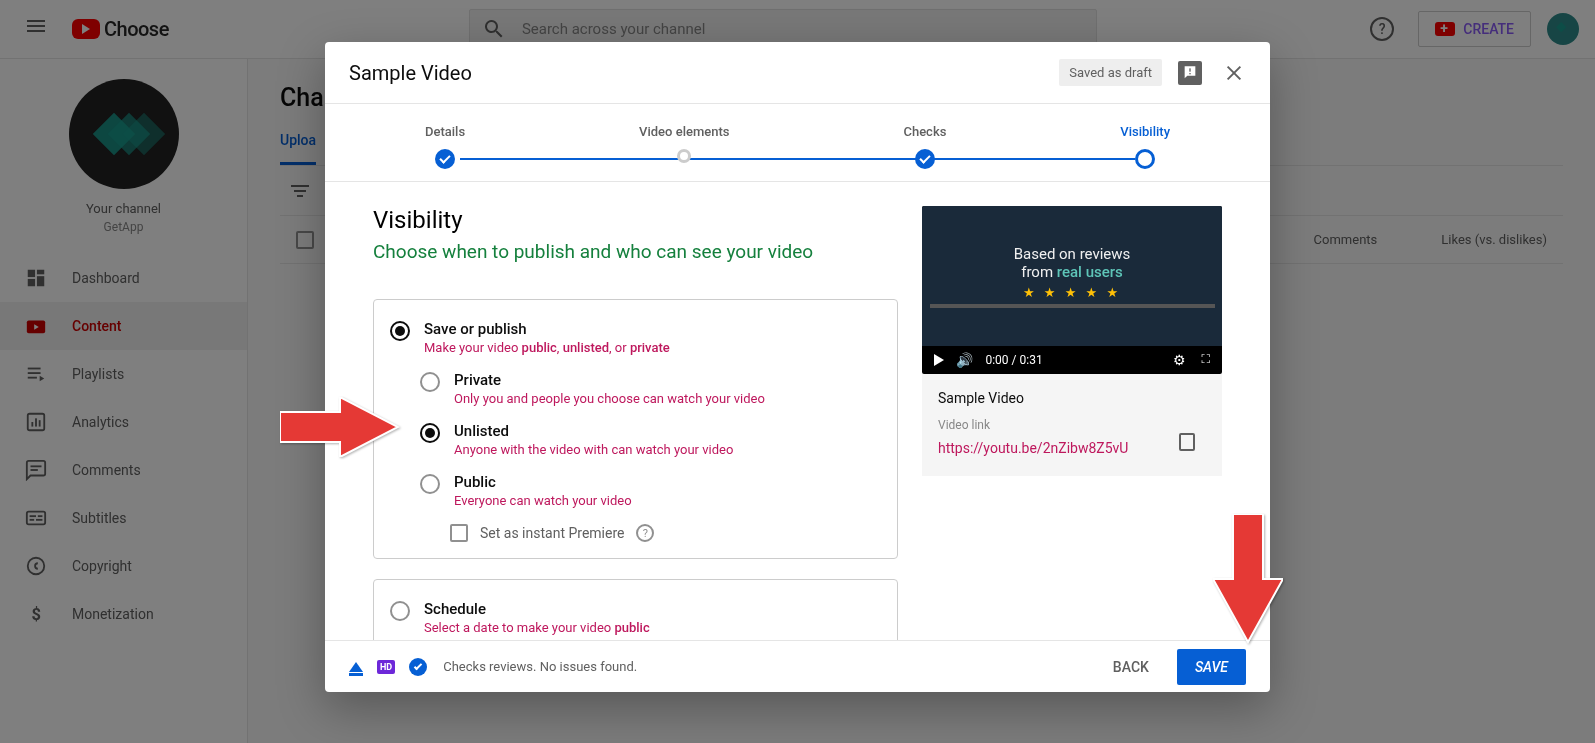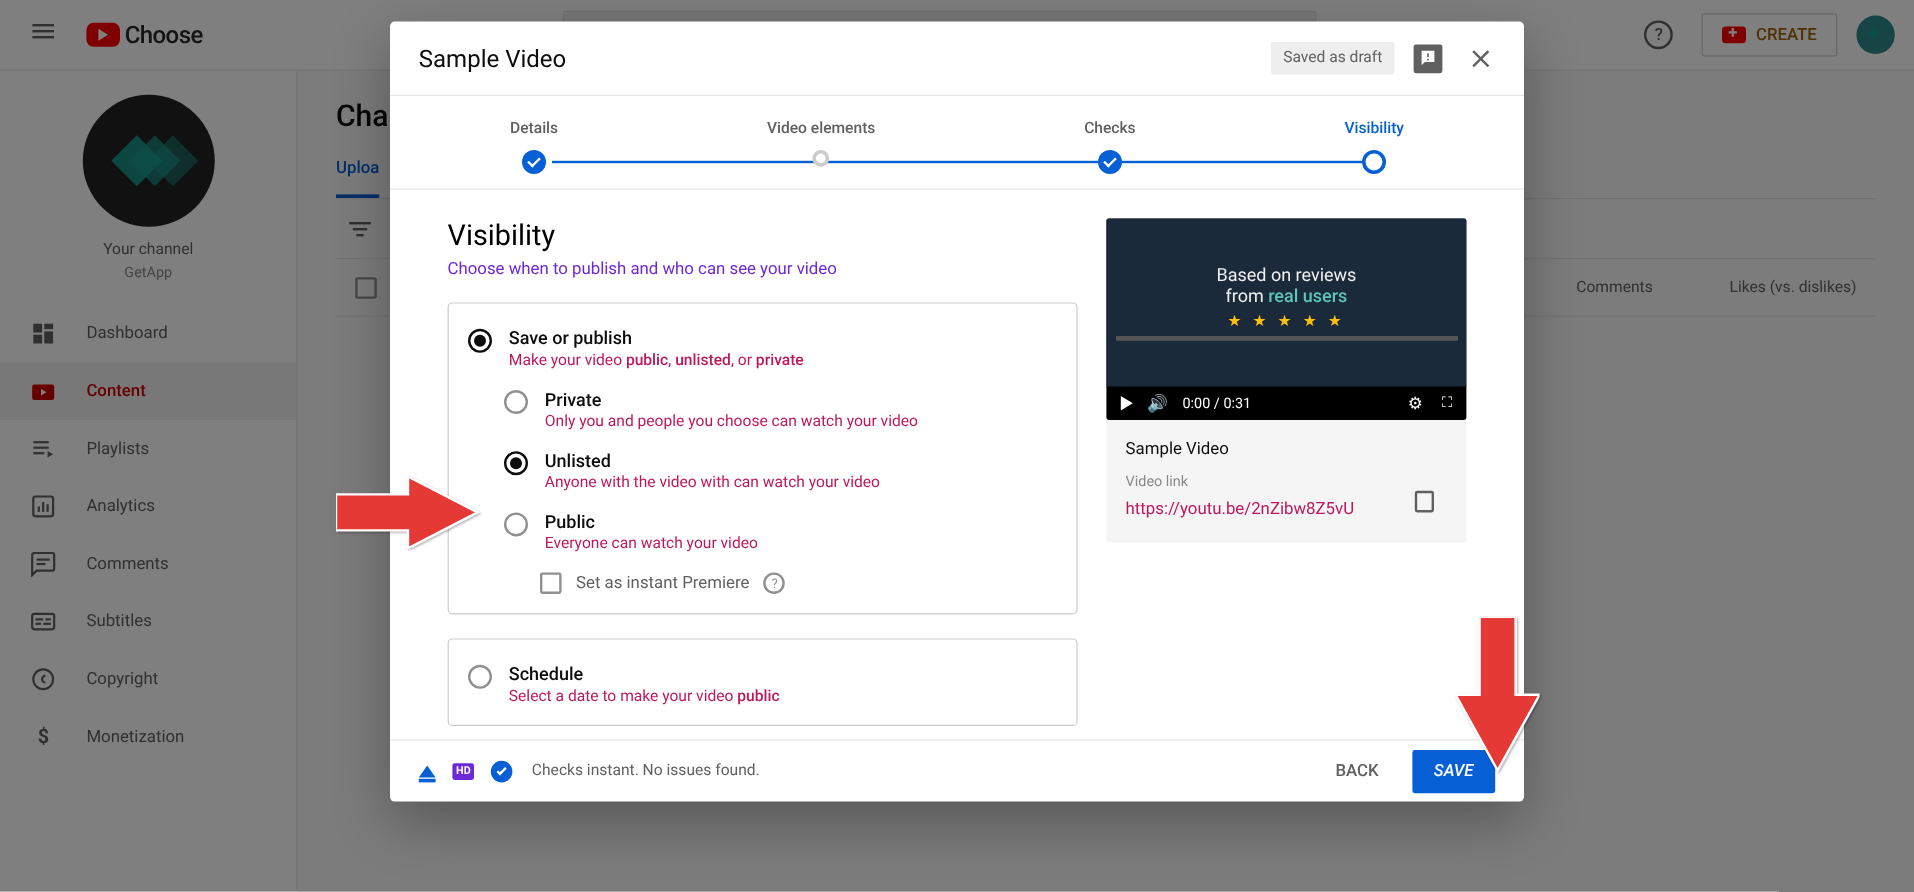--- a/index.html
+++ b/index.html
@@ -16,21 +16,21 @@
 .logo-text { font-size: 20px; font-weight: 500; color: #282828; letter-spacing: -0.5px; }
 .search-box { flex: 1; max-width: 628px; margin-left: 300px; height: 40px; background: #f1f1f1; border: 1px solid #e0e0e0; border-radius: 2px; display: flex; align-items: center; padding: 0 12px; }
 .search-icon-svg { fill: #606060; width: 24px; height: 24px; margin-right: 16px; }
 .search-placeholder { color: #888; font-size: 15px; }
 .header-right { margin-left: auto; display: flex; align-items: center; gap: 16px; }
 .help-btn { width: 40px; height: 40px; border-radius: 50%; display: flex; align-items: center; justify-content: center; }
 .help-circle { width: 24px; height: 24px; border: 2px solid #606060; border-radius: 50%; display: flex; align-items: center; justify-content: center; font-size: 14px; color: #606060; font-weight: 500; }
 .create-btn { height: 36px; padding: 0 16px; border: 1px solid #ccc; border-radius: 2px; display: flex; align-items: center; gap: 8px; background: #fff; }
 .create-icon { width: 20px; height: 14px; background: #f00; border-radius: 3px; position: relative; }
 .create-icon::after { content: '+'; color: #fff; font-size: 14px; position: absolute; top: -2px; left: 5px; font-weight: bold; }
-.create-text { color: #a16207; font-size: 14px; font-weight: 500; }
+.create-text { color: #8b5cf6; font-size: 14px; font-weight: 500; }
 .avatar-header { width: 32px; height: 32px; border-radius: 50%; background: #2e8b8b; display: flex; align-items: center; justify-content: center; }
 
 
 .sidebar { width: 248px; background: #fff; height: calc(100% - 59px); position: absolute; left: 0; top: 59px; border-right: 1px solid #e5e5e5; overflow-y: auto; }
 .channel-info { padding: 20px; text-align: center; }
 .channel-avatar { width: 110px; height: 110px; border-radius: 50%; background: #222; margin: 0 auto 12px; display: flex; align-items: center; justify-content: center; overflow: hidden; }
 .channel-avatar-inner { width: 60px; height: 60px; position: relative; }
 .diamond { width: 30px; height: 30px; background: #1a9b8e; transform: rotate(45deg); position: absolute; }
 .d1 { left: 5px; top: 15px; opacity: 0.9; }
 .d2 { left: 20px; top: 15px; opacity: 0.7; }
@@ -53,21 +53,21 @@
 .tab { padding: 0 0 14px; font-size: 14px; font-weight: 500; color: #606060; cursor: pointer; border-bottom: 3px solid transparent; }
 .tab.active { color: #065fd4; border-bottom-color: #065fd4; }
 .filter-row { height: 50px; display: flex; align-items: center; padding: 0 8px; border-bottom: 1px solid #e5e5e5; }
 .content-header { height: 48px; display: flex; align-items: center; padding: 0 16px; border-bottom: 1px solid #e5e5e5; gap: 24px; }
 .checkbox { width: 18px; height: 18px; border: 2px solid #909090; border-radius: 2px; }
 .col-header { font-size: 13px; color: #606060; }
 .col-views { margin-left: auto; margin-right: 40px; }
 .col-comments { margin-right: 40px; }
 
 
-.overlay { position: absolute; inset: 0; background: rgba(0,0,0,0.5); z-index: 100; display: flex; align-items: flex-start; justify-content: center; padding-top: 18px; }
+.overlay { position: absolute; inset: 0; background: rgba(0,0,0,0.5); z-index: 100; display: flex; align-items: flex-start; justify-content: center; padding-top: 42px; }
 .modal { width: 945px; background: #fff; border-radius: 4px; box-shadow: 0 16px 48px rgba(0,0,0,0.3); display: flex; flex-direction: column; height: 650px; }
 .modal-header { height: 62px; padding: 0 24px; display: flex; align-items: center; border-bottom: 1px solid #e5e5e5; }
 .modal-title { font-size: 20px; font-weight: 400; color: #0d0d0d; flex: 1; }
 .draft-badge { background: #eee; color: #606060; font-size: 13px; padding: 6px 10px; border-radius: 2px; margin-right: 16px; }
 .feedback-btn { width: 24px; height: 24px; background: #606060; border-radius: 2px; display: flex; align-items: center; justify-content: center; margin-right: 20px; }
 .close-btn { width: 24px; height: 24px; cursor: pointer; position: relative; }
 .close-btn::before, .close-btn::after { content: ''; position: absolute; width: 18px; height: 2px; background: #606060; top: 11px; left: 3px; }
 .close-btn::before { transform: rotate(45deg); }
 .close-btn::after { transform: rotate(-45deg); }
 
@@ -79,21 +79,21 @@
 .step.active .step-label { color: #065fd4; }
 .step-dot { width: 20px; height: 20px; border-radius: 50%; background: #065fd4; display: flex; align-items: center; justify-content: center; }
 .step-dot.open { background: #fff; border: 3px solid #065fd4; width: 20px; height: 20px; }
 .step-dot.inactive { background: #fff; border: 3px solid #ccc; width: 14px; height: 14px; }
 .step-check { width: 10px; height: 6px; border-left: 2px solid #fff; border-bottom: 2px solid #fff; transform: rotate(-45deg); margin-top: -2px; }
 
 
 .modal-body { flex: 1; overflow-y: auto; padding: 24px 48px; display: flex; gap: 24px; }
 .modal-left { flex: 1; }
 .vis-title { font-size: 24px; font-weight: 400; margin-bottom: 6px; }
-.vis-sub { font-size: 14px; color: #6d28d9; margin-bottom: 20px; }
+.vis-sub { font-size: 19px; color: #15803d; margin-bottom: 36px; }
 .option-card { border: 1px solid #ccc; border-radius: 4px; padding: 20px 16px 16px; margin-bottom: 20px; }
 .radio-row { display: flex; align-items: flex-start; gap: 14px; margin-bottom: 16px; }
 .radio-row.indent { margin-left: 30px; }
 .radio { width: 20px; height: 20px; border: 2px solid #909090; border-radius: 50%; flex-shrink: 0; display: flex; align-items: center; justify-content: center; margin-top: 1px; }
 .radio.selected { border-color: #0d0d0d; }
 .radio.selected::after { content: ''; width: 10px; height: 10px; background: #0d0d0d; border-radius: 50%; }
 .radio-content { }
 .radio-label { font-size: 15px; font-weight: 500; color: #0d0d0d; margin-bottom: 2px; }
 .radio-desc { font-size: 13px; color: #be185d; }
 .premiere-row { display: flex; align-items: center; margin-left: 60px; gap: 12px; }
@@ -438,21 +438,21 @@
     </div>
 
     <div class="modal-footer">
       <div class="footer-icons">
         <div class="upload-ic"></div>
         <span class="hd-badge">HD</span>
         <div class="check-circle">
             <div class="check-mark"></div>
           </div>
       </div>
-      <span class="footer-status">Checks instant. No issues found.</span>
+      <span class="footer-status">Checks reviews. No issues found.</span>
       <div class="footer-btns">
         <span class="back-btn">BACK</span>
         <span class="save-btn">SAVE</span>
       </div>
     </div>
   </div>
 </div>
 
 <div class="arrow-right">
   <svg width="120" height="60" viewBox="0 0 120 60">

